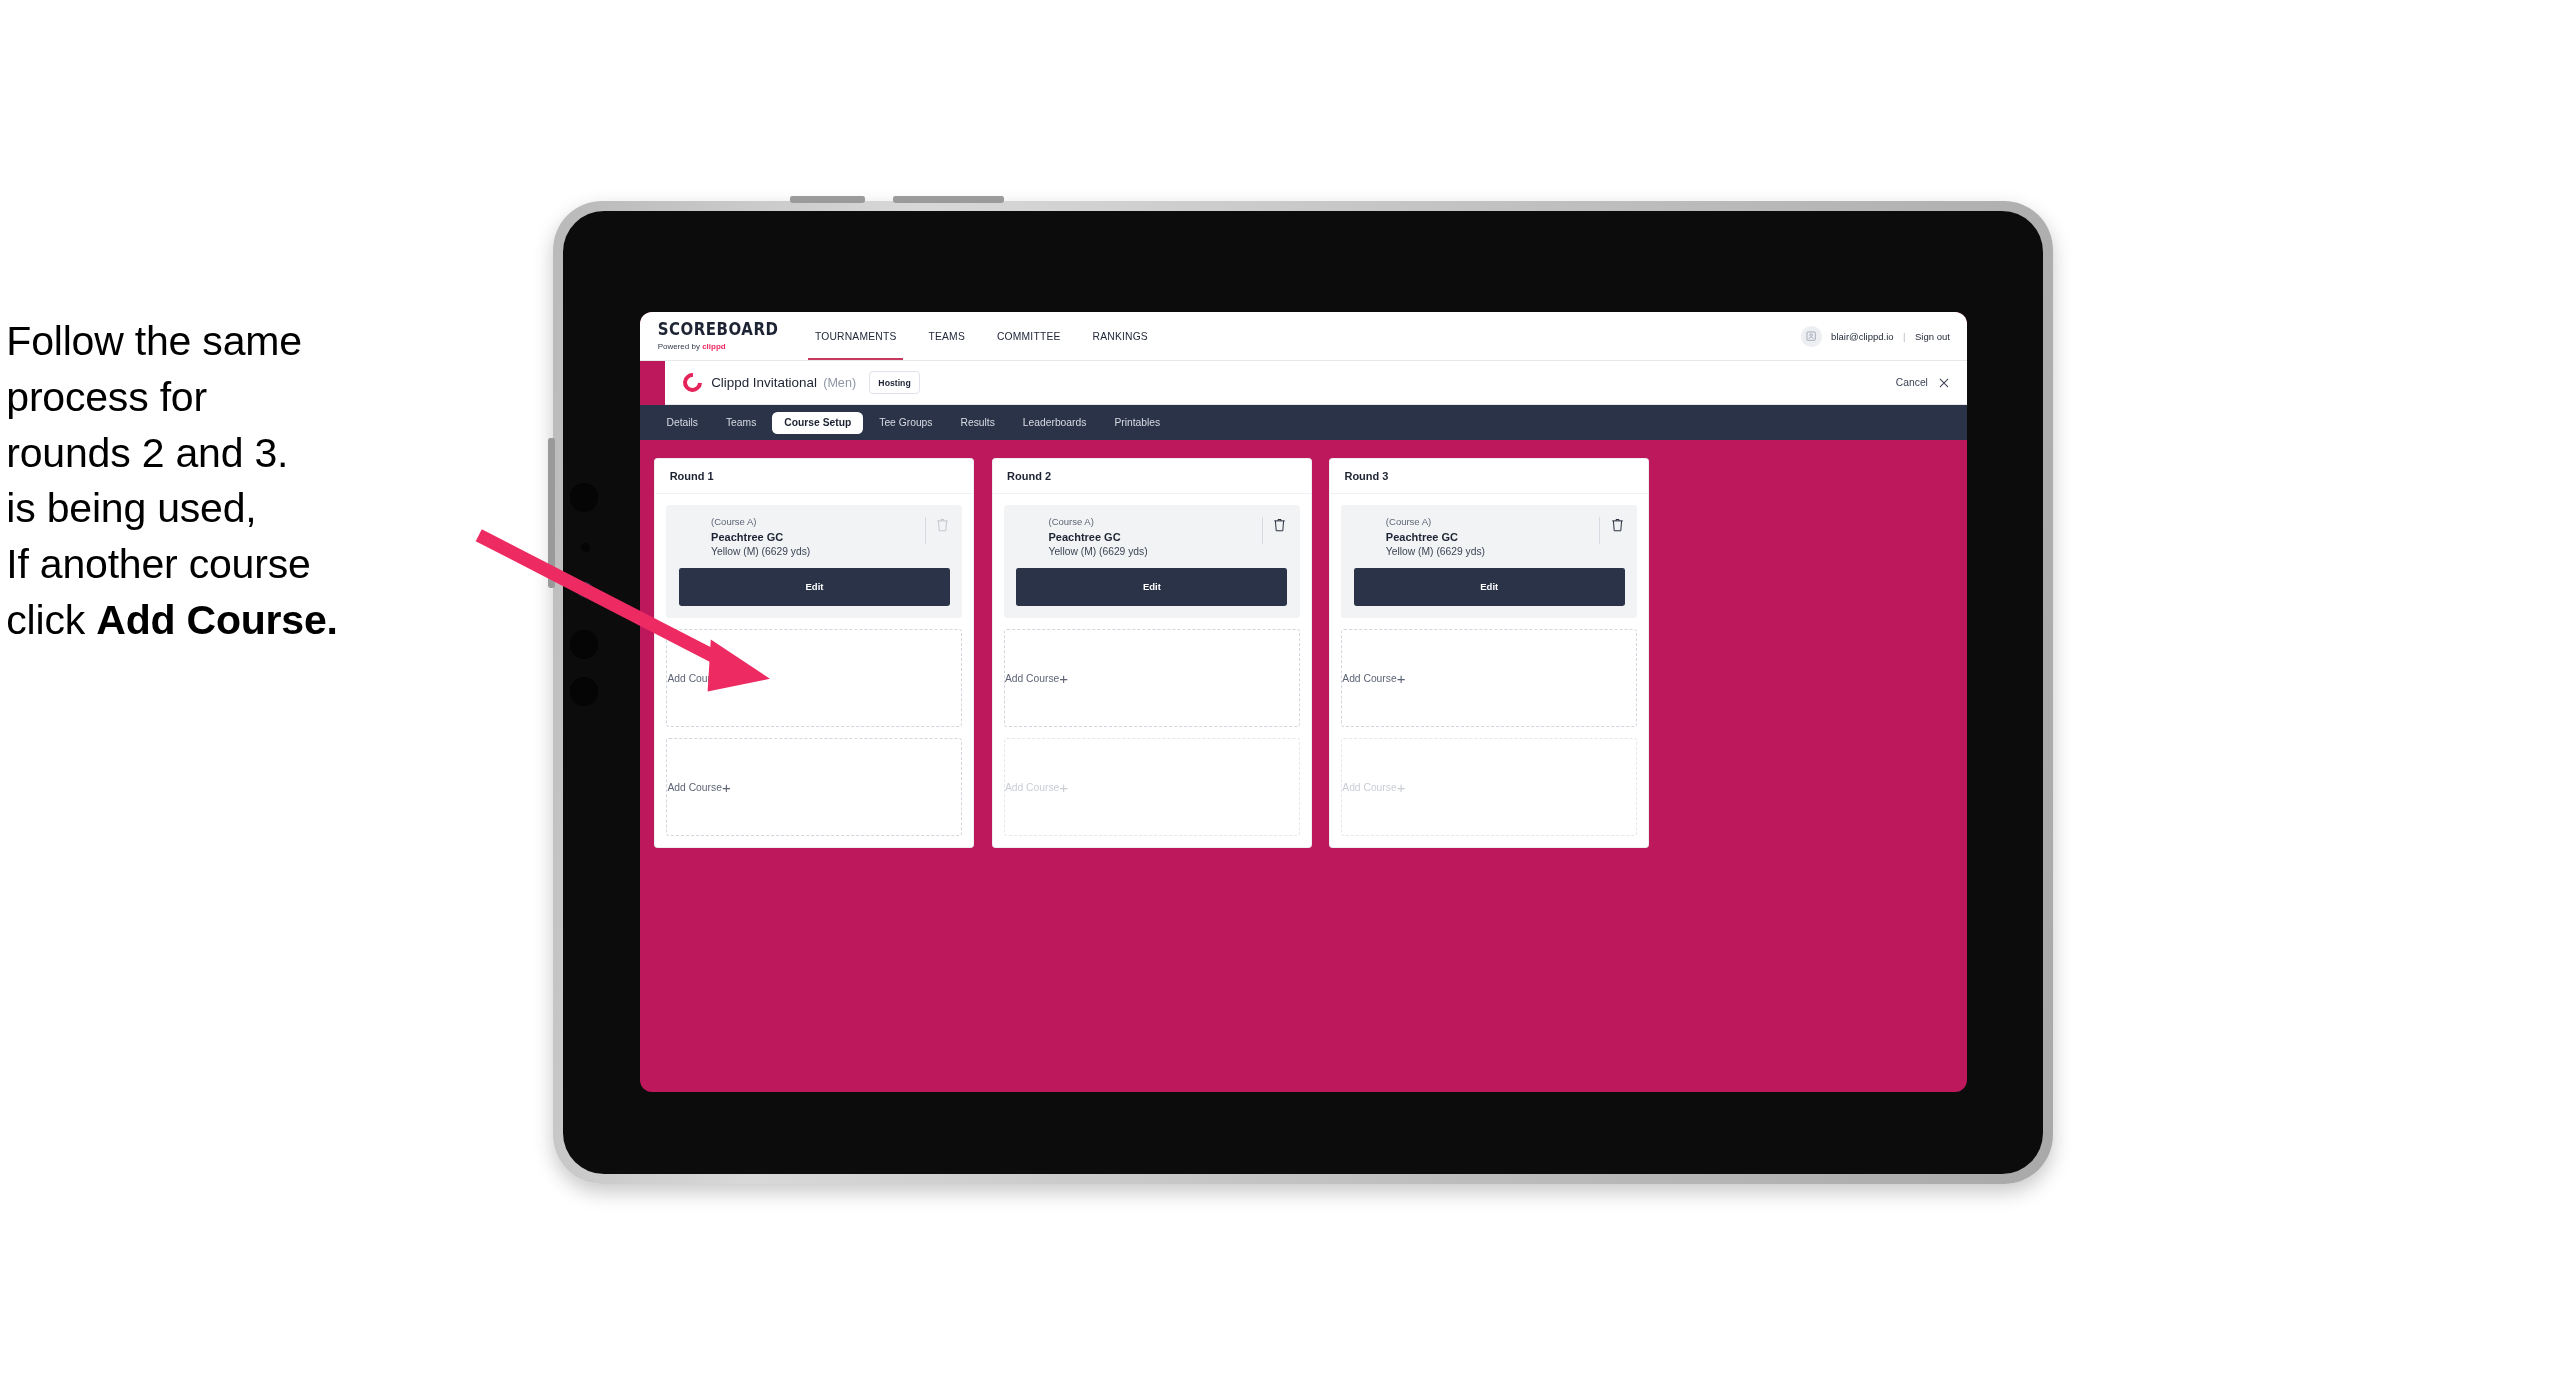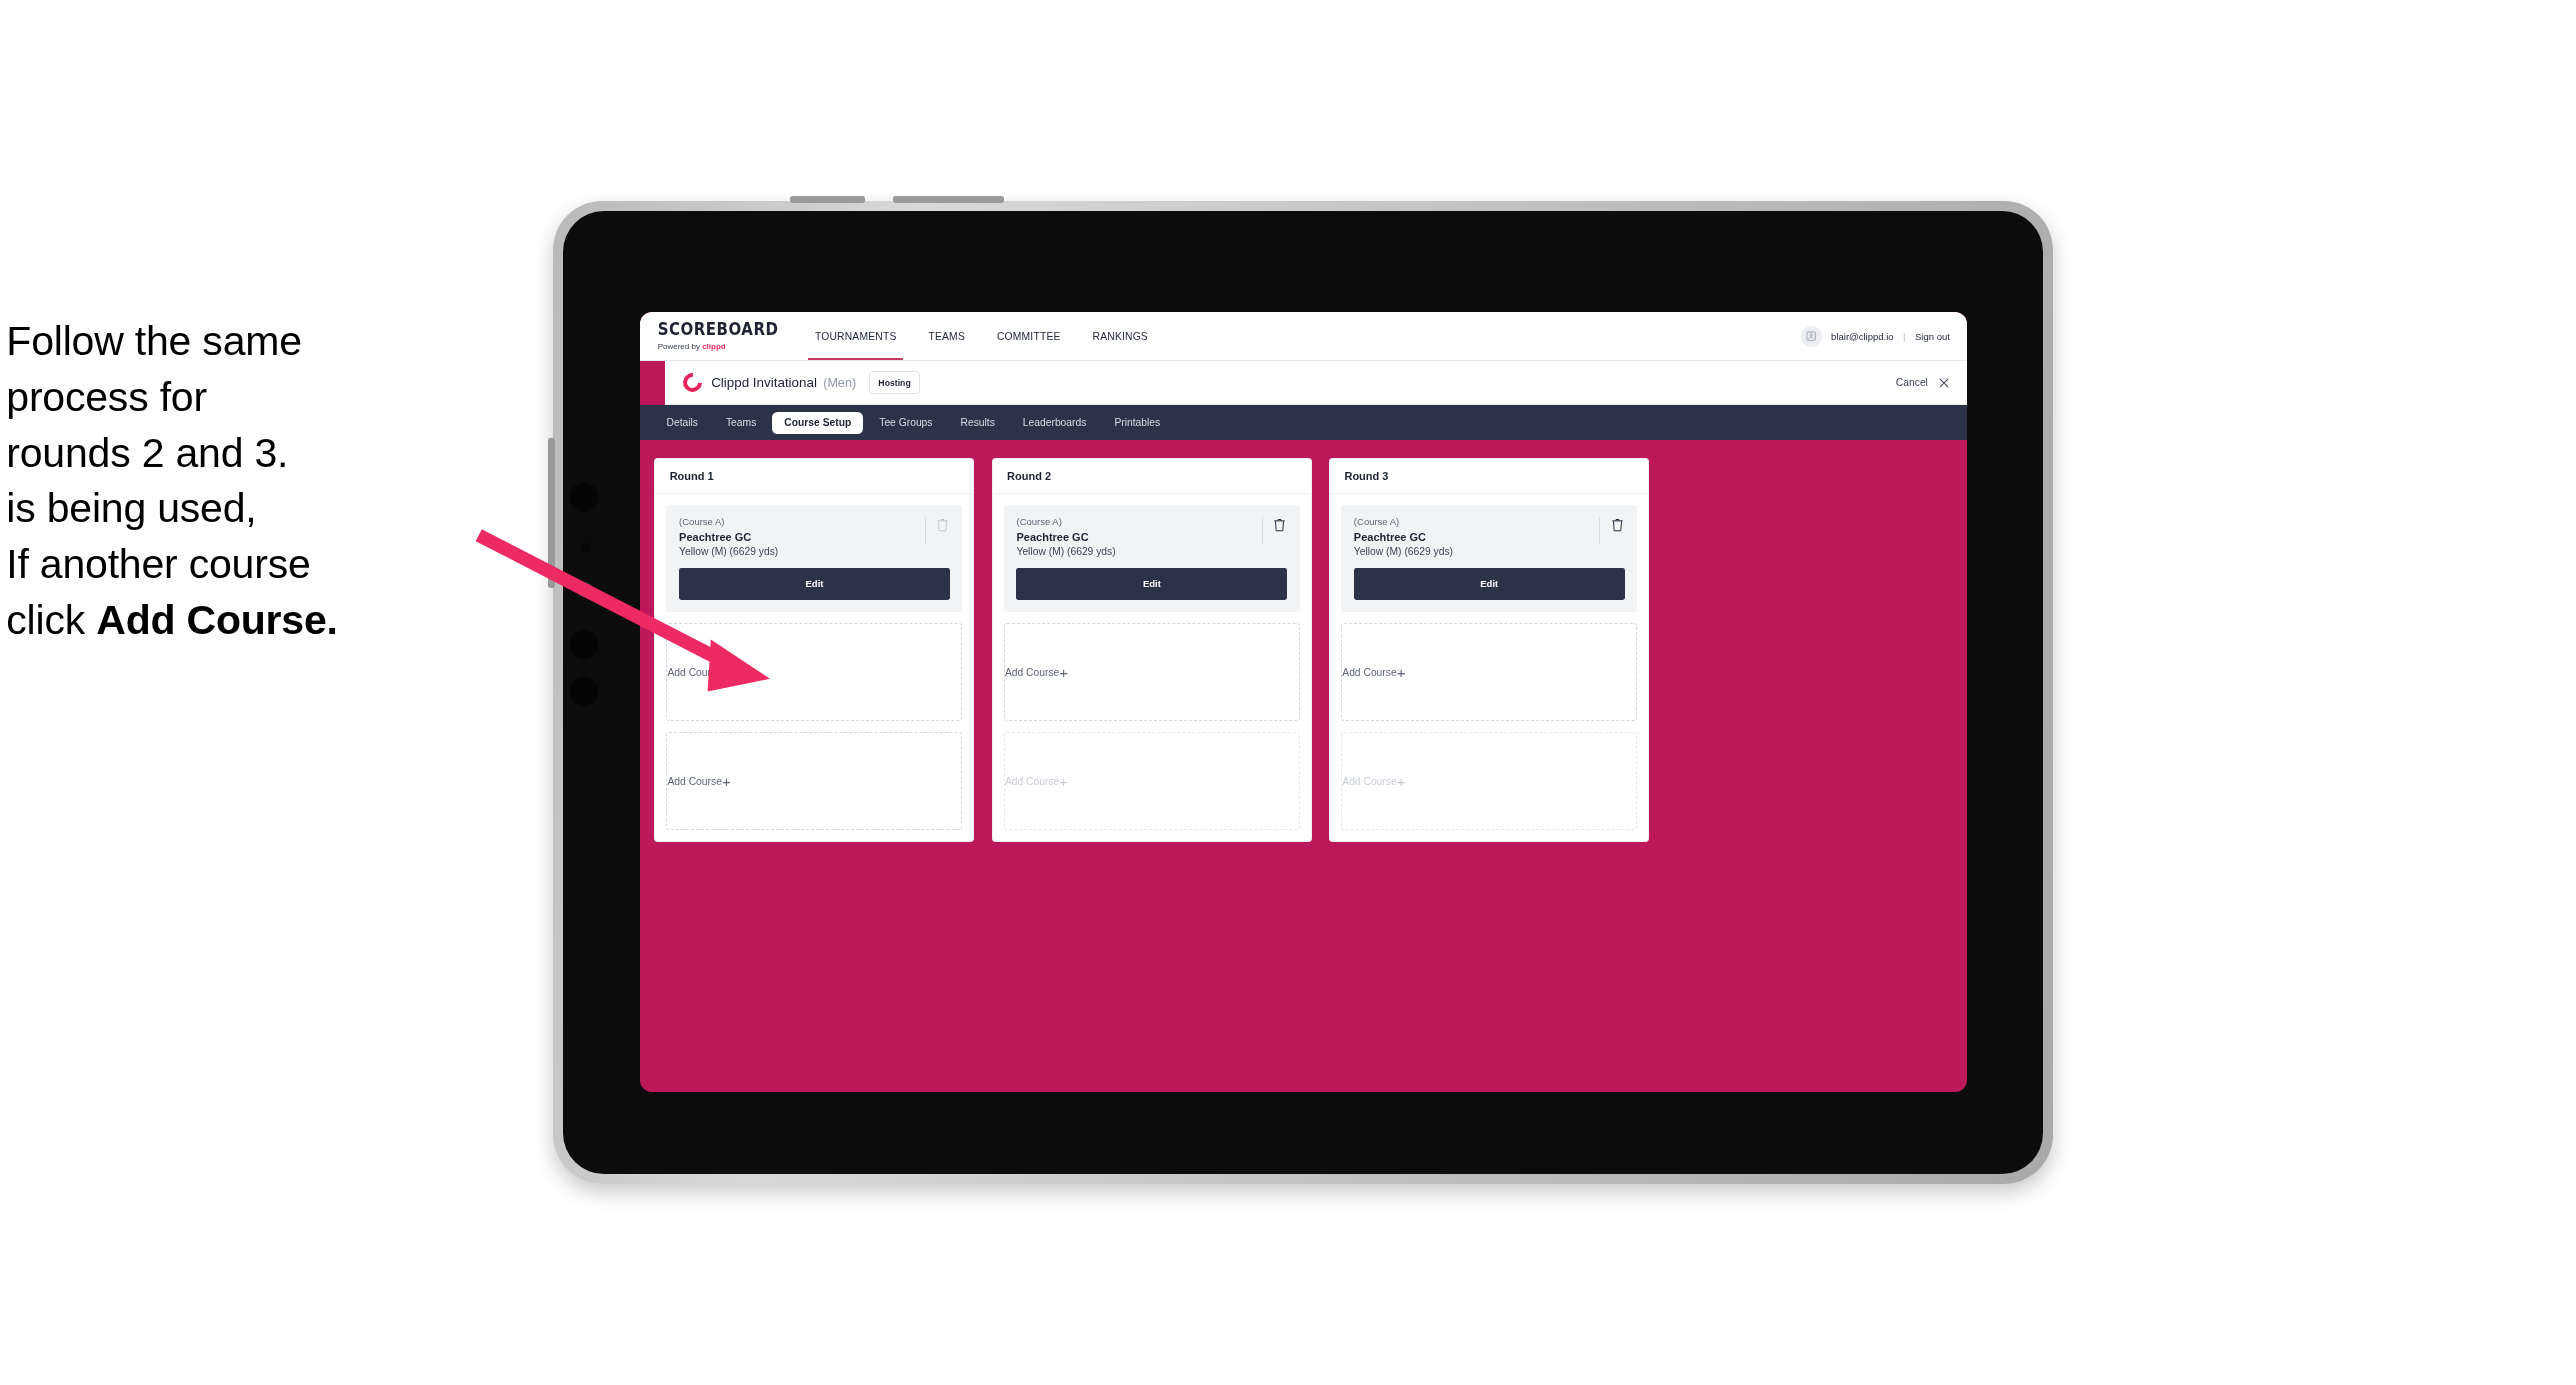--- a/index.html
+++ b/index.html
@@ -151,30 +151,30 @@
     border: 0.8px solid #eceef2; border-radius: 3.2px;
   }
   .round-head {
     padding: 11px 14.2px; font-size: 11px; font-weight: 600; color: #1d2333;
     border-bottom: 0.8px solid #eff1f4;
   }
   .round-body { padding: 11px; }
 
   .course-card { background: #f1f3f5; border-radius: 3.2px; padding: 11px 12.6px 12.6px; }
   .cc-top { display: flex; align-items: flex-start; }
-  .cc-text { flex: 1; }
+  .cc-text { flex: 1; margin-left: 32px; }
   .cc-tag { font-size: 9.5px; color: #5d6475; }
   .cc-name { font-size: 11px; font-weight: 700; color: #1d2333; margin-top: 4px; }
   .cc-tee { font-size: 10.3px; color: #3d4455; margin-top: 3.2px; }
   .cc-actions { display: flex; align-items: flex-start; gap: 9.5px; padding-top: 1.6px; }
   .divider-v { width: 0.8px; height: 27px; background: #d7dae0; }
   .trash { width: 15px; height: 16px; cursor: pointer; }
   .trash.muted { opacity: .22; }
   .btn-edit {
-    margin-top: 11px; height: 32px; width: 100%;
+    margin-top: 11px; height: 38px; width: 100%;
     background: #2a3348; color: #ffffff; border: none; border-radius: 2.4px;
     font-size: 9.5px; font-weight: 600; cursor: pointer;
     font-family: "Liberation Sans", sans-serif;
   }
 
   .add-slot {
     margin-top: 11px; height: 98px;
     border: 0.8px dashed #d2d6de; border-radius: 3.2px;
     display: flex; align-items: center; justify-content: flex-start;
     gap: 0; font-size: 10.3px; color: #5d6475; cursor: pointer;

